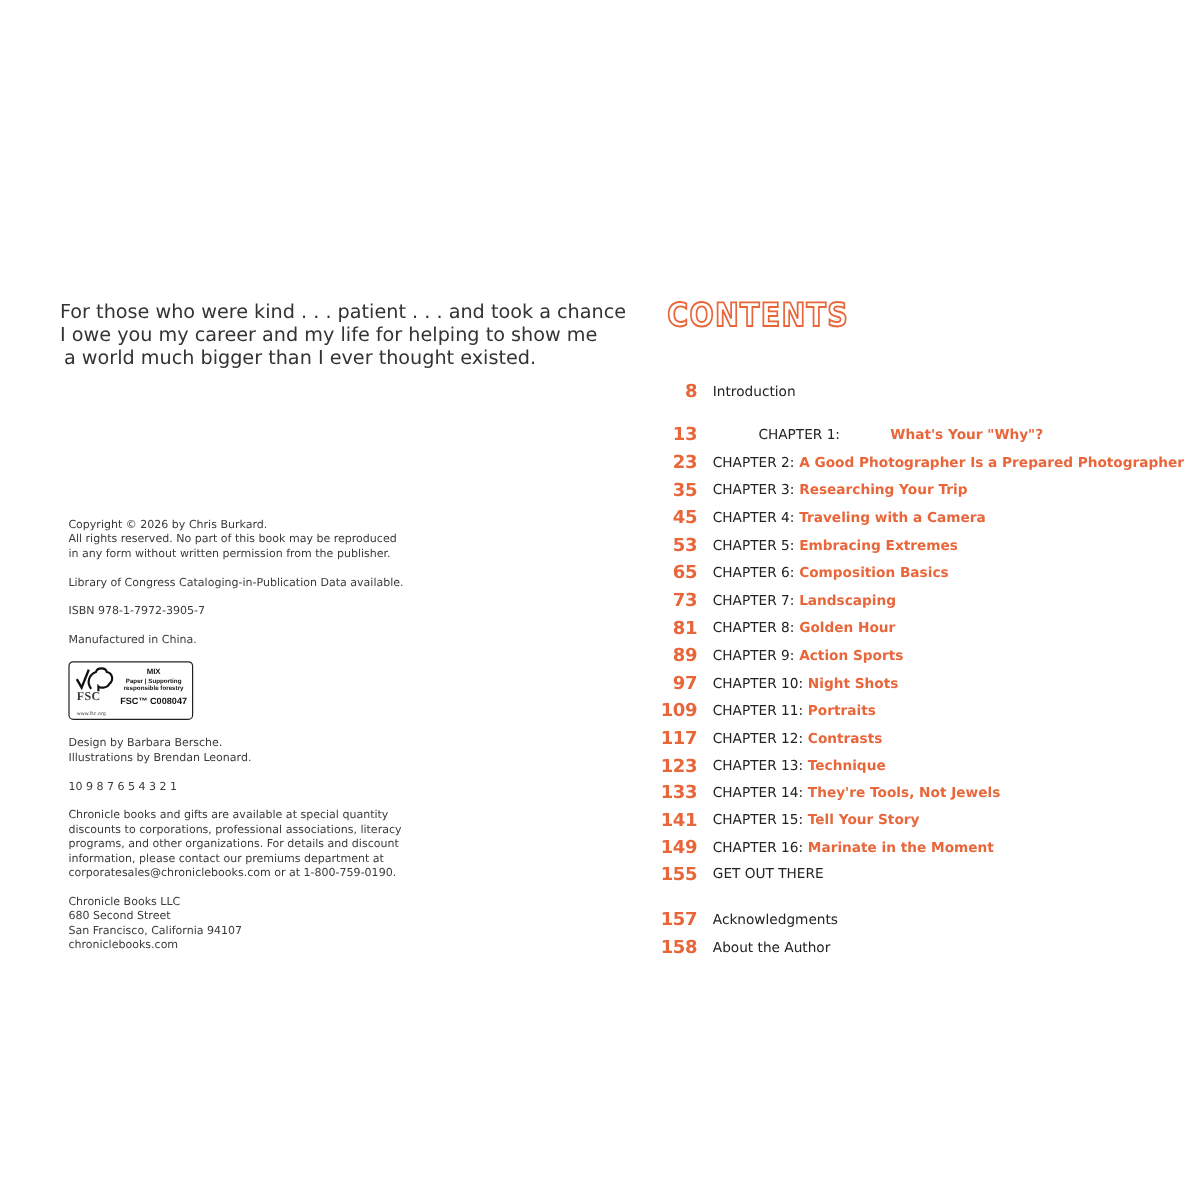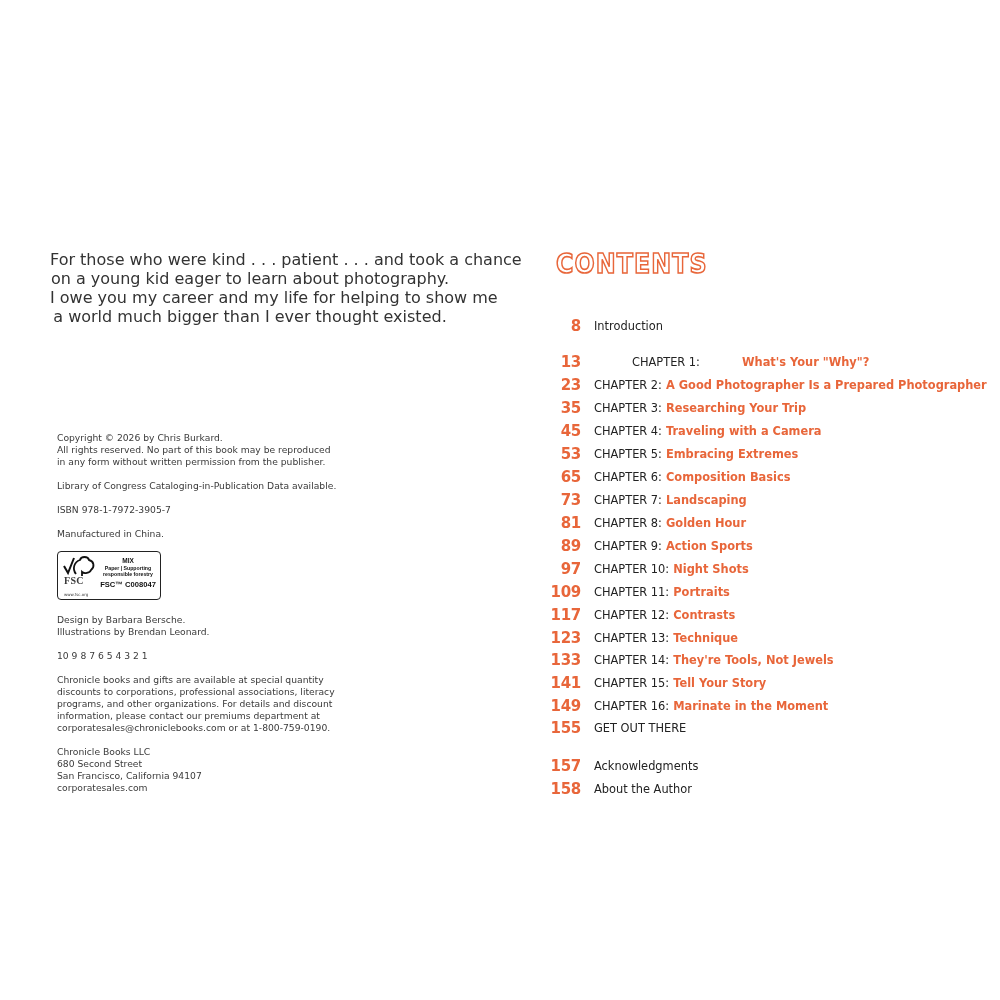--- a/index.html
+++ b/index.html
@@ -56,21 +56,20 @@
       font-size: 11.4px; color: #222;
     }
     .toc-title { font-family: "DejaVu Sans", sans-serif; font-weight: bold; font-size: 11.4px; color: #e8663a; margin-left: 4px; }
   </style>
 </head>
 <body>
 
 <div class="page-left">
   <div class="dedication">
     <div>For those who were kind . . . patient . . . and took a chance</div>
-    <div>on a young kid eager to learn about photography.</div>
     <div>I owe you my career and my life for helping to show me</div>
     <div>a world much bigger than I ever thought existed.</div>
   </div>
 
   <div class="copyright">
     <div class="block">
       <div class="line">Copyright © 2026 by Chris Burkard.</div>
       <div class="line">All rights reserved. No part of this book may be reproduced</div>
       <div class="line">in any form without written permission from the publisher.</div>
     </div>
@@ -104,21 +103,21 @@
       <div class="line">Chronicle books and gifts are available at special quantity</div>
       <div class="line">discounts to corporations, professional associations, literacy</div>
       <div class="line">programs, and other organizations. For details and discount</div>
       <div class="line">information, please contact our premiums department at</div>
       <div class="line">corporatesales@chroniclebooks.com or at 1-800-759-0190.</div>
     </div>
     <div class="block">
       <div class="line">Chronicle Books LLC</div>
       <div class="line">680 Second Street</div>
       <div class="line">San Francisco, California 94107</div>
-      <div class="line">corporatesales.com</div>
+      <div class="line">chroniclebooks.com</div>
     </div>
   </div>
 </div>
 
 <div class="page-right"></div>
 
 <div class="contents-title">CONTENTS</div>
 
 <div class="toc" id="toc">
     <div class="toc-row" style="top: 316px;">

